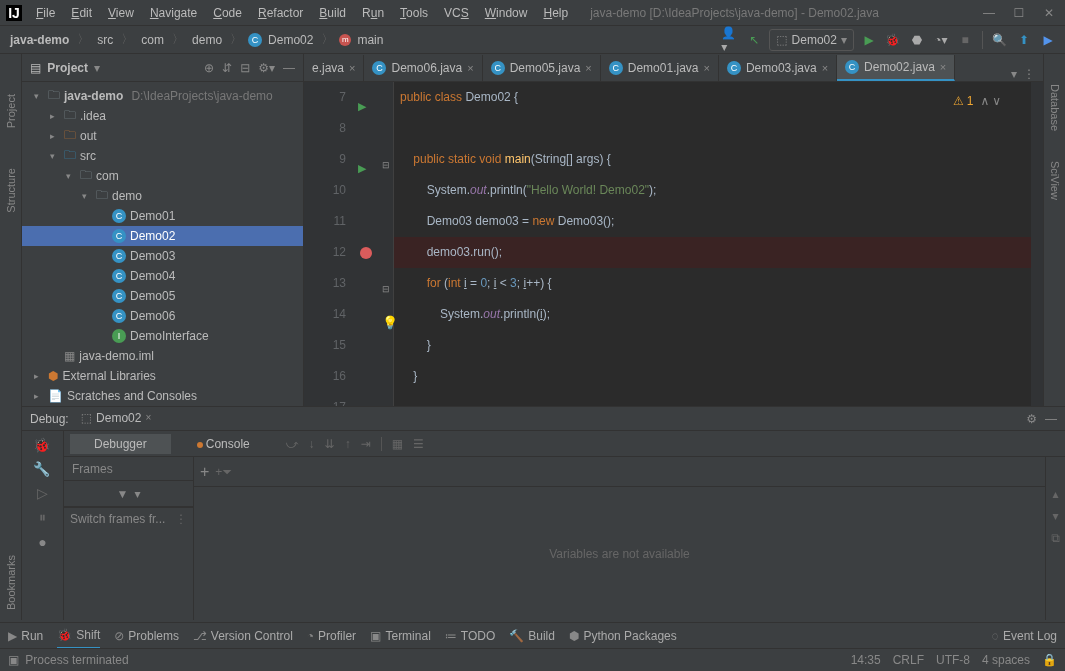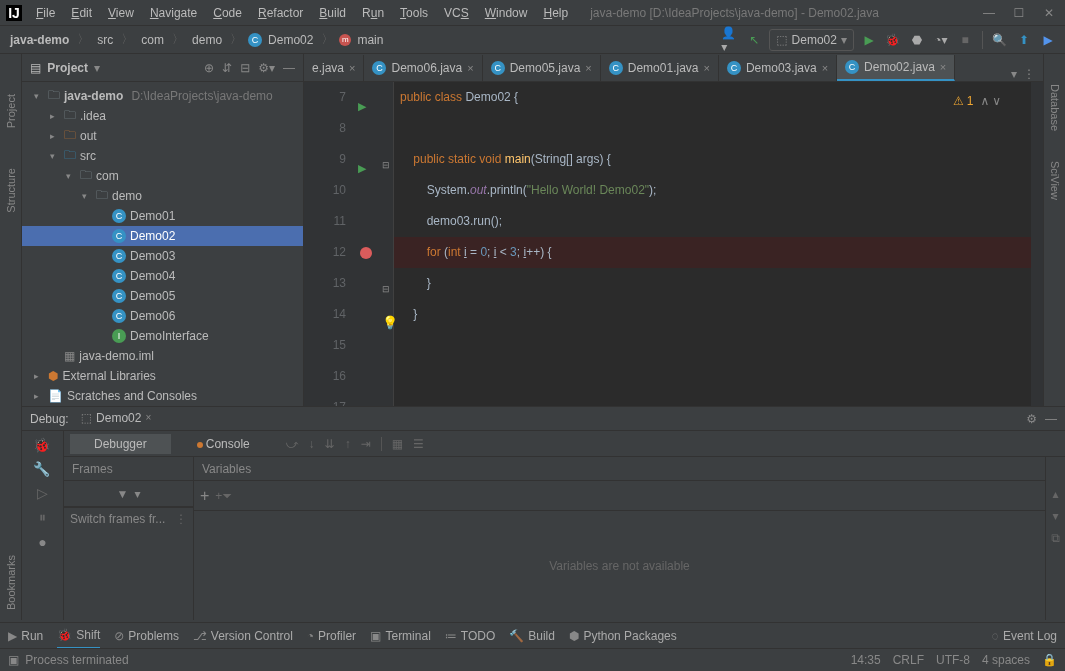--- a/index.html
+++ b/index.html
@@ -331,22 +331,24 @@
         <span style="position:absolute;top:68px;left:2px;color:#888;font-size:9px">⊟</span>
         <span style="position:absolute;top:192px;left:2px;color:#888;font-size:9px">⊟</span>
         <span class="bulb" style="top:225px">💡</span>
       </div>
       <div class="code-content">
         <div class="highlight-line" style="top:155px"></div>
         <div class="code-line"><span class="kw">public class </span><span class="txt">Demo02 {</span></div>
         <div class="code-line"></div>
         <div class="code-line"><span class="txt">    </span><span class="kw">public static void </span><span class="mth">main</span><span class="txt">(String[] args) {</span></div>
         <div class="code-line"><span class="txt">        System.</span><span class="fld">out</span><span class="txt">.println(</span><span class="str">"Hello World! Demo02"</span><span class="txt">);</span></div>
+        <div class="code-line"><span class="txt">        Demo03 demo03 = </span><span class="kw">new </span><span class="txt">Demo03();</span></div>
         <div class="code-line"><span class="txt">        demo03.run();</span></div>
         <div class="code-line"><span class="txt">        </span><span class="kw">for </span><span class="txt">(</span><span class="kw">int </span><span class="txt"><u>i</u> = </span><span style="color:#6897bb">0</span><span class="txt">; <u>i</u> &lt; </span><span style="color:#6897bb">3</span><span class="txt">; <u>i</u>++) {</span></div>
+        <div class="code-line"><span class="txt">            System.</span><span class="fld">out</span><span class="txt">.println(<u>i</u>);</span></div>
         <div class="code-line"><span class="txt">        }</span></div>
         <div class="code-line"><span class="txt">    }</span></div>
         <div class="code-line"></div>
         <div class="warn-indicator">
           <span>⚠</span>
             <span>1</span>
           <span style="color:#888;margin-left:4px">∧</span>
           <span style="color:#888">∨</span>
         </div>
       </div>
@@ -410,23 +412,20 @@
           <div class="filter-bar">
             <span>▼</span>
             <span>▾</span>
           </div>
           <div class="frames-footer">
             <span>Switch frames fr...</span>
             <span style="margin-left:auto;color:#666">⋮</span>
           </div>
         </div>
         <div class="vars-col">
-          <div class="col-header">
-              <span>Variables</span>
-            </div>
           <div class="vars-input-row">
             <span class="plus-btn">+</span>
             <span style="color:#666">+⏷</span>
           </div>
           <div class="vars-body">
             <span>Variables are not available</span>
           </div>
         </div>
         <div style="width:20px;border-left:1px solid #323232;display:flex;flex-direction:column;align-items:center;gap:8px;padding-top:30px;color:#666">
           <span>▴</span>

